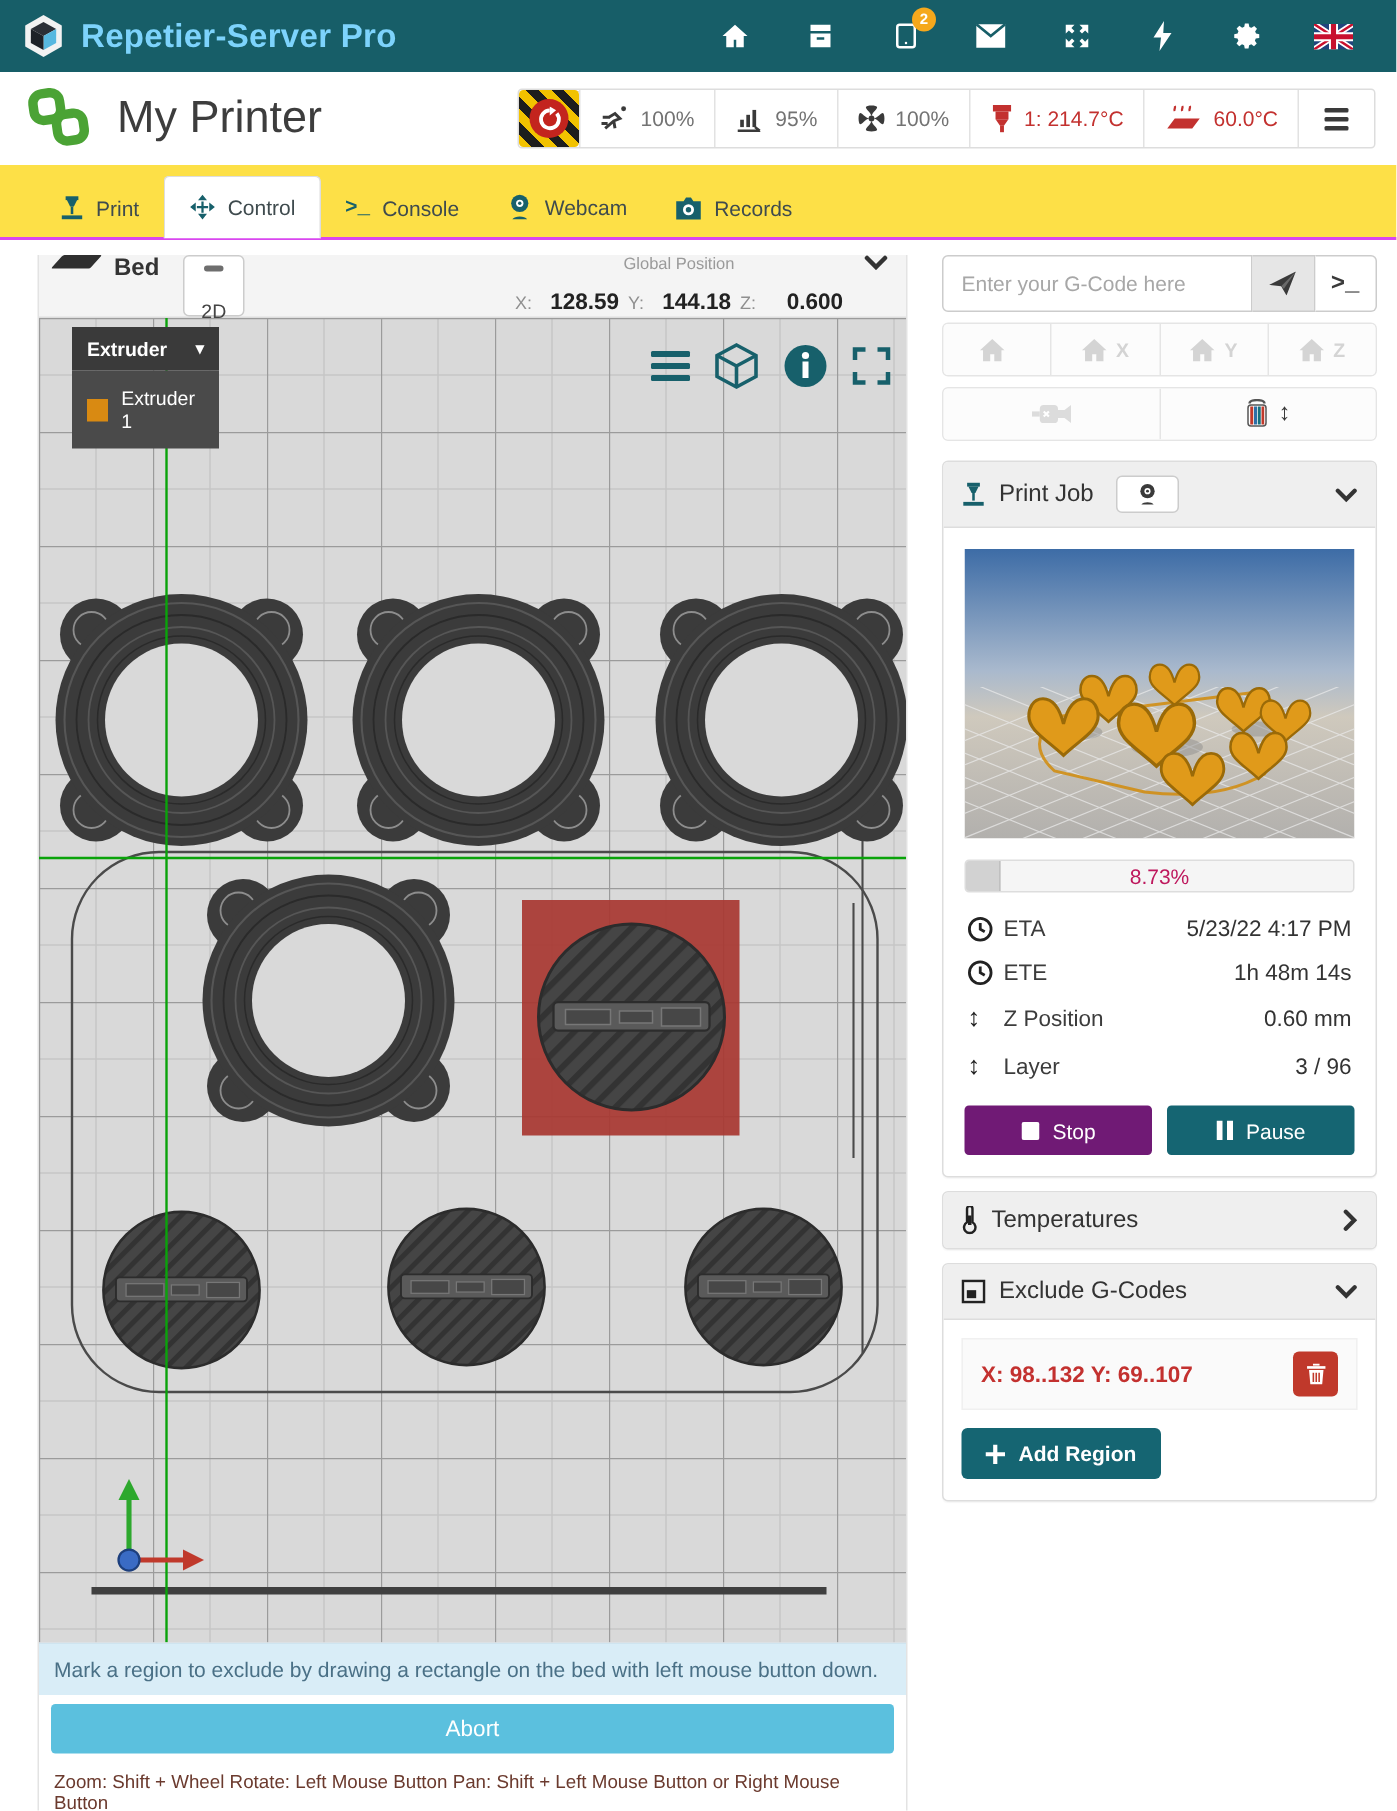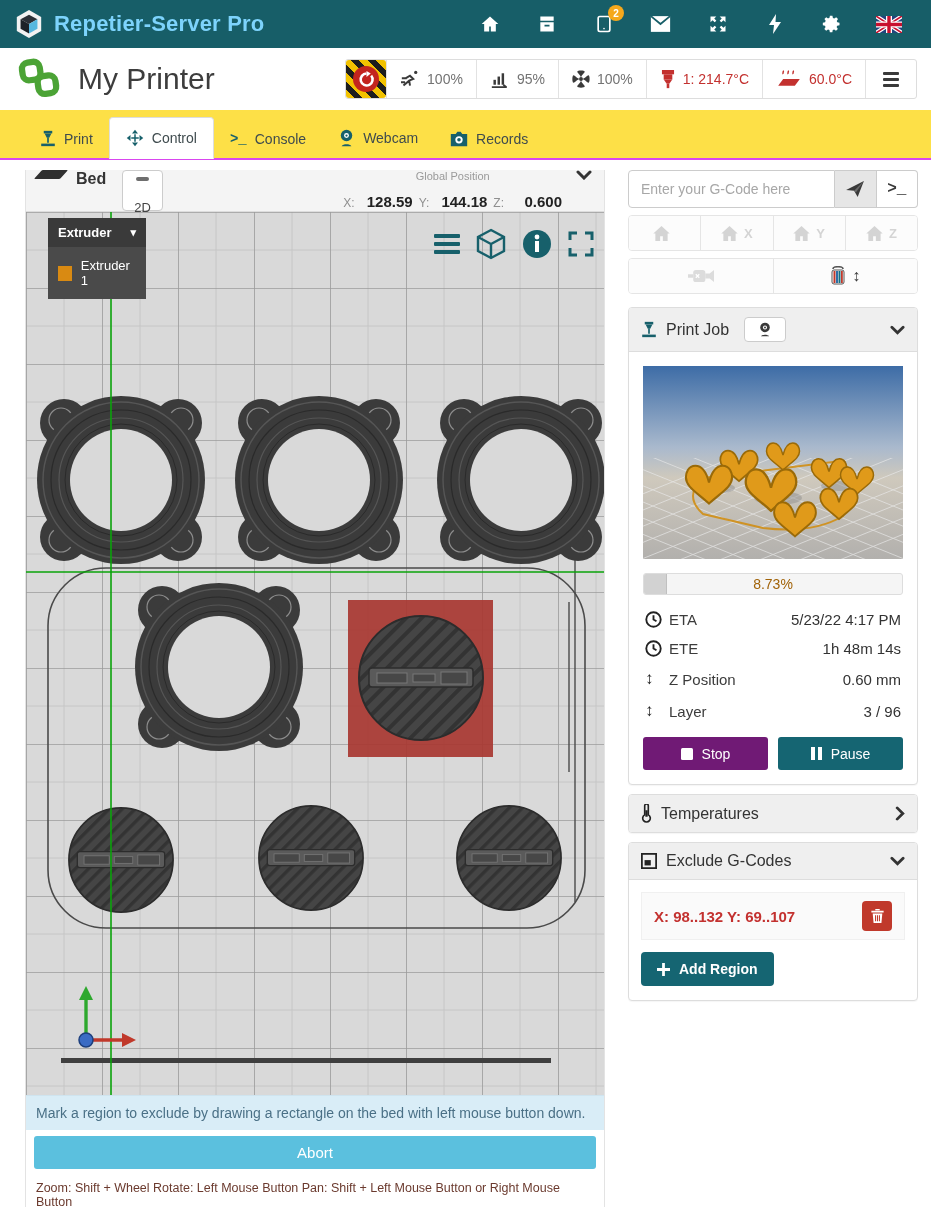--- a/index.html
+++ b/index.html
@@ -88,21 +88,21 @@
 
   .panel { margin-top:13px; border:1px solid #ddd; border-radius:4px; background:#fff; overflow:hidden; box-shadow:0 1px 1px rgba(0,0,0,.04); }
   .panel-head { background:#efefef; border-bottom:1px solid #ddd; padding:9px 12px; display:flex; align-items:center; gap:9px; cursor:pointer; }
   .panel-title { font-size:16px; color:#333; }
   .panel-head .chev { margin-left:auto; }
   .wc-btn { background:#fff; border:1px solid #ccc; border-radius:4px; padding:4px 13px; margin-left:6px; cursor:pointer; display:flex; }
 
   .preview { margin:14px; width:260px; height:193px; display:block; }
   .progress { margin:0 14px 10px; height:22px; border:1px solid #ddd; border-radius:3px; background:#f5f5f5; position:relative; overflow:hidden; }
   .progress-fill { position:absolute; left:0; top:0; bottom:0; background:#d2d2d2; border-right:1px solid #c0c0c0; }
-  .progress-label { position:absolute; inset:0; display:flex; align-items:center; justify-content:center; font-size:14px; color:#a16207; }
+  .progress-label { position:absolute; inset:0; display:flex; align-items:center; justify-content:center; font-size:14px; color:#be185d; }
 
   .stat-row { display:flex; align-items:center; padding:6px 16px; font-size:15px; color:#3c3c3c; }
   .stat-row .sicon { width:24px; display:flex; color:#222; }
   .stat-val { margin-left:auto; color:#333; }
   .pj-btns { display:flex; gap:10px; padding:10px 14px 14px; }
   .pj-btns button { flex:1; height:33px; border:none; border-radius:3px; color:#fff; font-size:14px; cursor:pointer;
     display:flex; align-items:center; justify-content:center; gap:9px; font-family:inherit; }
   .btn-stop { background:#701a75; }
   .btn-pause { background:#156572; }
 

